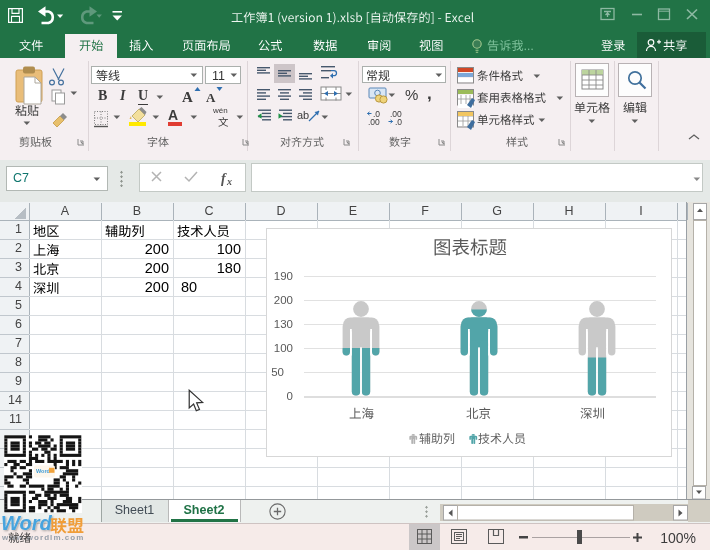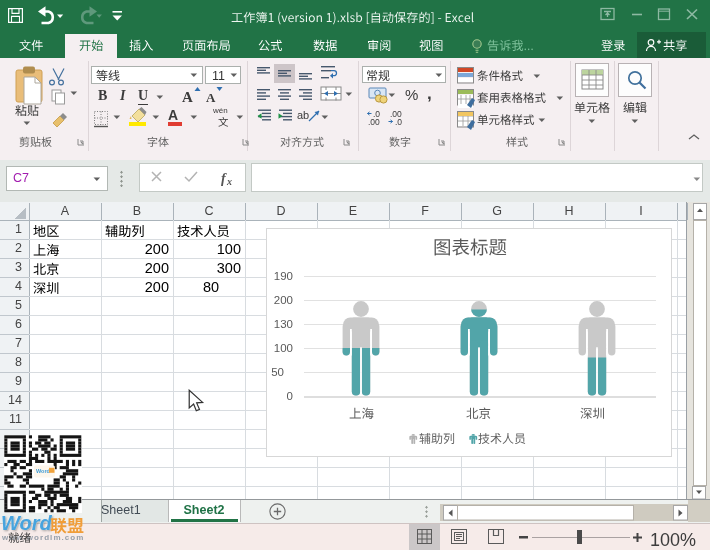--- a/index.html
+++ b/index.html
@@ -393,21 +393,21 @@
 <svg style="position:absolute;left:623.0px;top:112.0px;overflow:visible" width="1" height="1">
     <path transform="scale(0.012000,-0.012000)" fill="#3b3b3b" d="M40 54 58 -15C140 18 245 61 346 103L332 163C223 121 114 79 40 54ZM61 423C75 430 98 435 205 450C167 386 132 335 116 316C87 278 66 252 45 248C53 230 64 196 68 182C87 194 118 204 339 255C336 271 333 298 334 317L167 282C238 374 307 486 364 597L303 632C286 593 265 554 245 517L133 505C190 593 246 706 287 815L215 840C179 719 112 587 91 554C71 520 55 496 38 491C46 473 57 438 61 423ZM624 350V202H541V350ZM675 350H746V202H675ZM481 412V-72H541V143H624V-47H675V143H746V-46H797V143H871V-7C871 -14 868 -16 861 -17C854 -17 836 -17 814 -16C822 -32 829 -56 831 -73C867 -73 890 -71 908 -62C926 -52 930 -35 930 -8V413L871 412ZM797 350H871V202H797ZM605 826C621 798 637 762 648 732H414V515C414 361 405 139 314 -21C329 -28 360 -50 372 -63C465 99 482 335 483 498H920V732H729C717 765 697 811 675 846ZM483 668H850V561H483Z M1551 751H1819V650H1551ZM1482 808V594H1892V808ZM1081 332C1089 340 1119 346 1153 346H1244V202L1040 167L1056 94L1244 132V-76H1313V146L1427 169L1423 234L1313 214V346H1405V414H1313V568H1244V414H1148C1176 483 1204 565 1228 650H1412V722H1247C1255 756 1263 791 1269 825L1196 840C1191 801 1183 761 1174 722H1047V650H1157C1136 570 1115 504 1105 479C1088 435 1075 403 1058 398C1066 380 1077 346 1081 332ZM1815 472V386H1560V472ZM1400 76 1412 8 1815 40V-80H1885V46L1959 52L1960 115L1885 110V472H1953V535H1423V472H1491V82ZM1815 329V242H1560V329ZM1815 185V105L1560 86V185Z"></path>
   </svg>
 <svg class="abs" style="left:630px;top:118px" width="12" height="6">
     <path d="M1.5 1.5h6.6l-3.3 3.4z" fill="#5f5f5f"></path>
   </svg>
 <svg class="abs" style="left:687px;top:130px" width="14" height="12">
 <path d="M2 9l5-4 5 4" stroke="#5f5f5f" fill="none" stroke-width="1.3"></path>
   </svg>
 <div class="abs" style="left:6px;top:166px;width:102px;height:25px;background:#fff;border:1px solid #b2b8b4"></div>
-<div class="abs" style="left:13px;top:171px;font-size:12.5px;color:#a21caf">C7</div>
+<div class="abs" style="left:13px;top:171px;font-size:12.5px;color:#0f766e">C7</div>
 <svg class="abs" style="left:92px;top:176px" width="12" height="6">
     <path d="M1.5 1.5h6.6l-3.3 3.4z" fill="#5f5f5f"></path>
   </svg>
 <div class="abs" style="left:120px;top:170px;width:3px;height:17px;background:radial-gradient(circle,#8f958f 1px,transparent 1.1px);background-size:3px 4.5px"></div>
 <div class="abs" style="left:139px;top:163px;width:107px;height:29px;background:#fff;border:1px solid #c3c9c5"></div>
 <svg class="abs" style="left:139px;top:163px" width="107" height="29">
 <path d="M13 9l9 9M22 9l-9 9" stroke="#b3b3b3" stroke-width="1.5"></path>
 <path d="M46 14l4 4 8-9" stroke="#b3b3b3" stroke-width="1.5" fill="none"></path>
 <text x="82" y="20" font-family="Liberation Serif" font-style="italic" font-weight="bold" font-size="14" fill="#555">f</text>
 <text x="88" y="22" font-family="Liberation Serif" font-style="italic" font-weight="bold" font-size="10" fill="#555">x</text>
@@ -506,23 +506,23 @@
   </svg>
 <svg style="position:absolute;left:33.0px;top:273.5px;overflow:visible" width="1" height="1">
     <path transform="scale(0.013200,-0.013200)" fill="#000" d="M34 122 68 48C141 78 232 116 322 155V-71H398V822H322V586H64V511H322V230C214 189 107 147 34 122ZM891 668C830 611 736 544 643 488V821H565V80C565 -27 593 -57 687 -57C707 -57 827 -57 848 -57C946 -57 966 8 974 190C953 195 922 210 903 226C896 60 889 16 842 16C816 16 716 16 695 16C651 16 643 26 643 79V410C749 469 863 537 947 602Z M1262 495H1743V334H1262ZM1685 167C1751 100 1832 5 1869 -52L1934 -8C1894 49 1811 139 1746 205ZM1235 204C1196 136 1119 52 1052 -2C1068 -13 1094 -34 1107 -49C1178 10 1257 99 1308 177ZM1415 824C1436 791 1459 751 1476 716H1065V642H1937V716H1564C1547 753 1514 808 1487 848ZM1188 561V267H1464V8C1464 -6 1460 -10 1441 -11C1423 -11 1361 -12 1292 -10C1303 -31 1313 -60 1318 -81C1406 -82 1463 -82 1498 -70C1533 -59 1543 -38 1543 7V267H1822V561Z"></path>
   </svg>
 <svg style="position:absolute;left:33.0px;top:292.5px;overflow:visible" width="1" height="1">
     <path transform="scale(0.013200,-0.013200)" fill="#000" d="M328 785V605H396V719H849V608H919V785ZM507 653C464 579 392 508 318 462C334 450 361 423 372 410C446 463 526 547 575 632ZM662 624C733 561 814 472 851 414L909 456C870 514 786 600 716 661ZM84 772C140 744 214 698 249 667L289 731C251 761 178 803 123 829ZM38 501C99 472 177 426 216 394L255 456C215 487 136 531 76 556ZM61 -10 117 -62C167 30 227 154 273 258L223 309C173 196 107 66 61 -10ZM581 466V357H322V289H535C475 179 375 82 268 33C284 19 307 -7 318 -25C422 30 517 128 581 242V-75H656V245C717 135 807 34 899 -23C911 -4 934 22 952 37C856 86 761 184 704 289H921V357H656V466Z M1645 762V49H1716V762ZM1841 815V-67H1917V815ZM1445 811V471C1445 293 1433 120 1321 -24C1341 -32 1374 -53 1390 -67C1507 88 1519 279 1519 471V811ZM1036 129 1061 53C1153 88 1271 135 1383 181L1370 250L1253 206V522H1377V596H1253V828H1178V596H1052V522H1178V178C1124 159 1075 142 1036 129Z"></path>
   </svg>
 <div class="abs" style="left:109px;top:241px;width:60px;text-align:right;font-size:14.5px;color:#000">200</div>
 <div class="abs" style="left:181px;top:241px;width:60px;text-align:right;font-size:14.5px;color:#000">100</div>
 <div class="abs" style="left:109px;top:260px;width:60px;text-align:right;font-size:14.5px;color:#000">200</div>
-<div class="abs" style="left:181px;top:260px;width:60px;text-align:right;font-size:14.5px;color:#000">300</div>
+<div class="abs" style="left:181px;top:260px;width:60px;text-align:right;font-size:14.5px;color:#000">180</div>
 <div class="abs" style="left:109px;top:279px;width:60px;text-align:right;font-size:14.5px;color:#000">200</div>
-<div class="abs" style="left:181px;top:279px;width:60px;text-align:center;font-size:14.5px;color:#000">80</div>
+<div class="abs" style="left:181px;top:279px;width:60px;text-align:left;font-size:14.5px;color:#000">80</div>
 <div class="abs" style="left:266px;top:228px;width:406px;height:229px;background:#fff;border:1px solid #d7d7d7"></div>
 <svg style="position:absolute;left:432.5px;top:253.5px;overflow:visible" width="1" height="1">
     <path transform="scale(0.018500,-0.018500)" fill="#595959" d="M375 279C455 262 557 227 613 199L644 250C588 276 487 309 407 325ZM275 152C413 135 586 95 682 61L715 117C618 149 445 188 310 203ZM84 796V-80H156V-38H842V-80H917V796ZM156 29V728H842V29ZM414 708C364 626 278 548 192 497C208 487 234 464 245 452C275 472 306 496 337 523C367 491 404 461 444 434C359 394 263 364 174 346C187 332 203 303 210 285C308 308 413 345 508 396C591 351 686 317 781 296C790 314 809 340 823 353C735 369 647 396 569 432C644 481 707 538 749 606L706 631L695 628H436C451 647 465 666 477 686ZM378 563 385 570H644C608 531 560 496 506 465C455 494 411 527 378 563Z M1252 -79C1275 -64 1312 -51 1591 38C1587 54 1581 83 1579 104L1335 31V251C1395 292 1449 337 1492 385C1570 175 1710 23 1917 -46C1928 -26 1950 3 1967 19C1868 48 1783 97 1714 162C1777 201 1850 253 1908 302L1846 346C1802 303 1732 249 1672 207C1628 259 1592 319 1566 385H1934V450H1536V539H1858V601H1536V686H1902V751H1536V840H1460V751H1105V686H1460V601H1156V539H1460V450H1065V385H1397C1302 300 1160 223 1036 183C1052 168 1074 140 1086 122C1142 142 1201 170 1258 203V55C1258 15 1236 -2 1219 -11C1231 -27 1247 -61 1252 -79Z M2466 764V693H2902V764ZM2779 325C2826 225 2873 95 2888 16L2957 41C2940 120 2892 247 2843 345ZM2491 342C2465 236 2420 129 2364 57C2381 49 2411 28 2425 18C2479 94 2529 211 2560 327ZM2422 525V454H2636V18C2636 5 2632 1 2617 0C2604 0 2557 -1 2505 1C2515 -22 2526 -54 2529 -76C2599 -76 2645 -74 2674 -62C2703 -49 2712 -26 2712 17V454H2956V525ZM2202 840V628H2049V558H2186C2153 434 2088 290 2024 215C2038 196 2058 165 2066 145C2116 209 2165 314 2202 422V-79H2277V444C2311 395 2351 333 2368 301L2412 360C2392 388 2306 498 2277 531V558H2408V628H2277V840Z M3176 615H3380V539H3176ZM3176 743H3380V668H3176ZM3108 798V484H3450V798ZM3695 530C3688 271 3668 143 3458 77C3471 65 3488 42 3494 27C3722 103 3751 248 3758 530ZM3730 186C3793 141 3870 75 3908 33L3954 79C3914 120 3835 183 3774 226ZM3124 302C3119 157 3100 37 3033 -41C3049 -49 3077 -68 3088 -78C3125 -30 3149 28 3164 98C3254 -35 3401 -58 3614 -58H3936C3940 -39 3952 -9 3963 6C3905 4 3660 4 3615 4C3495 5 3395 11 3317 43V186H3483V244H3317V351H3501V410H3049V351H3252V81C3222 105 3197 136 3178 176C3183 214 3186 255 3188 298ZM3540 636V215H3603V579H3841V219H3907V636H3719C3731 664 3744 699 3757 733H3955V794H3499V733H3681C3672 700 3661 664 3650 636Z"></path>
   </svg>
 <svg class="abs" style="left:266px;top:228px" width="406" height="229">
     <rect x="38" y="48" width="352" height="1" fill="#e1e1e1"></rect>
     <rect x="38" y="72" width="352" height="1" fill="#e1e1e1"></rect>
     <rect x="38" y="96" width="352" height="1" fill="#e1e1e1"></rect>
     <rect x="38" y="120" width="352" height="1" fill="#e1e1e1"></rect>
     <rect x="38" y="144" width="352" height="1" fill="#e1e1e1"></rect>
@@ -661,21 +661,21 @@
 <rect x="6.5" y="18.5" width="13" height="265" fill="#fff" stroke="#b5b1a9"></rect>
 <rect x="5.5" y="284.5" width="13" height="12.5" fill="#fff" stroke="#a6a6a6"></rect>
 <path d="M9 288.5l3 3.5 3-3.5z" fill="#555"></path>
 </svg>
 <div class="abs" style="left:102px;top:500px;width:66px;height:22px;background:#e2e7e5"></div>
 <div class="abs" style="left:101px;top:500px;width:1px;height:22px;background:#9ea6a3"></div>
 <div class="abs" style="left:168px;top:500px;width:72px;height:22px;background:#fff"></div>
 <div class="abs" style="left:168px;top:500px;width:1px;height:22px;background:#b9b9b9"></div>
 <div class="abs" style="left:240px;top:500px;width:1px;height:22px;background:#b9b9b9"></div>
 <div class="abs" style="left:171px;top:519.3px;width:67px;height:2.4px;background:#217346"></div>
-<div class="abs" style="left:101px;top:503px;width:67px;font-size:12.5px;color:#424c55">Sheet1</div>
+<div class="abs" style="left:101px;top:503px;width:67px;text-align:center;font-size:12.5px;color:#424c55">Sheet1</div>
 <div class="abs" style="left:168px;top:503px;width:72px;text-align:center;font-size:12.5px;font-weight:bold;color:#1f7246">Sheet2</div>
 <svg class="abs" style="left:269px;top:503px" width="18" height="18">
 <circle cx="8.5" cy="8.5" r="7.6" fill="none" stroke="#6a6a6a" stroke-width="1.1"></circle>
 <path d="M8.5 4.8v7.4M4.8 8.5h7.4" stroke="#6a6a6a" stroke-width="1.3"></path>
 </svg>
 <div class="abs" style="left:425px;top:505px;width:3px;height:14px;background:radial-gradient(circle,#9aa09a 1px,transparent 1.1px);background-size:3px 4.5px"></div>
 <svg class="abs" style="left:440px;top:500px" width="270" height="22">
 <rect x="0" y="4" width="248" height="17" fill="#cfcbc0"></rect>
 <rect x="3.5" y="5.5" width="14" height="14.5" fill="#fff" stroke="#a6a6a6"></rect>
 <path d="M12.5 9.5l-4 3.5 4 3.5z" fill="#555"></path>
@@ -693,21 +693,21 @@
  <rect x="45.5" y="8.5" width="9" height="8"></rect>
  <path d="M47 10.5h6M47 12.5h6M47 14.5h4"></path>
  <rect x="79.5" y="5.5" width="15" height="14"></rect>
  <path d="M84.5 5.5v6h5v-6" stroke-width="1.2"></path>
 </g>
 <rect x="110" y="12" width="9" height="2.5" fill="#444"></rect>
 <rect x="123" y="13" width="98" height="1" fill="#aaa2a2"></rect>
 <rect x="168" y="6" width="5" height="14" fill="#4a4a4a"></rect>
 <path d="M224 13.5h9M228.5 9v9" stroke="#444" stroke-width="2"></path>
 </svg>
-<div class="abs" style="left:648px;top:530px;width:48px;text-align:right;font-size:18px;color:#3c3c3c">100%</div>
+<div class="abs" style="left:648px;top:530px;width:48px;text-align:right;font-size:14px;color:#3c3c3c">100%</div>
 <svg class="abs" style="left:4px;top:435px" width="78" height="78">
     <rect width="78" height="78" fill="#fff"></rect>
     <g fill="#151515">
       <rect x="0.3" y="0.3" width="21.6" height="3.1"></rect>
       <rect x="24.9" y="0.3" width="3.1" height="3.1"></rect>
       <rect x="34.2" y="0.3" width="12.3" height="3.1"></rect>
       <rect x="55.7" y="0.3" width="21.6" height="3.1"></rect>
       <rect x="0.3" y="3.4" width="3.1" height="3.1"></rect>
       <rect x="18.8" y="3.4" width="3.1" height="3.1"></rect>
       <rect x="34.2" y="3.4" width="9.2" height="3.1"></rect>

